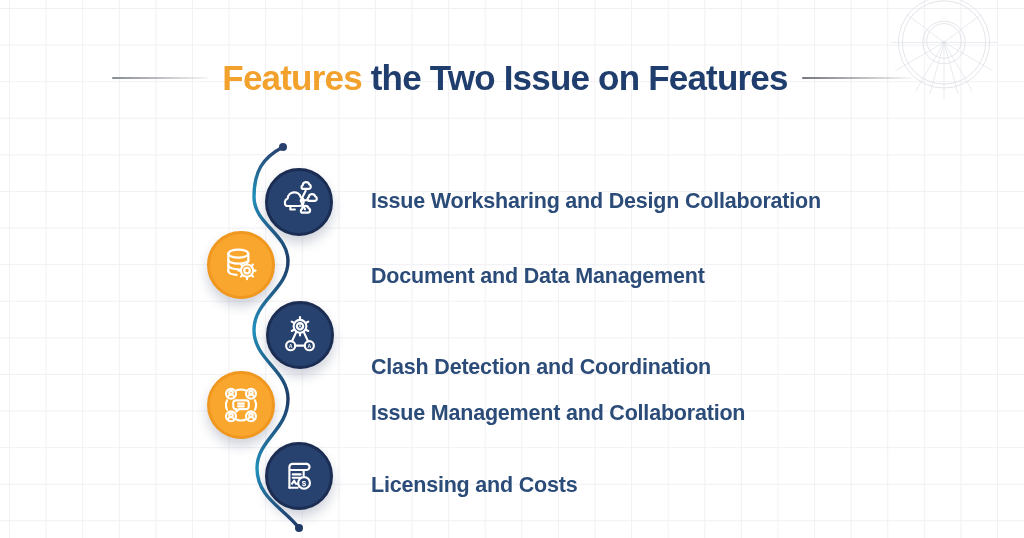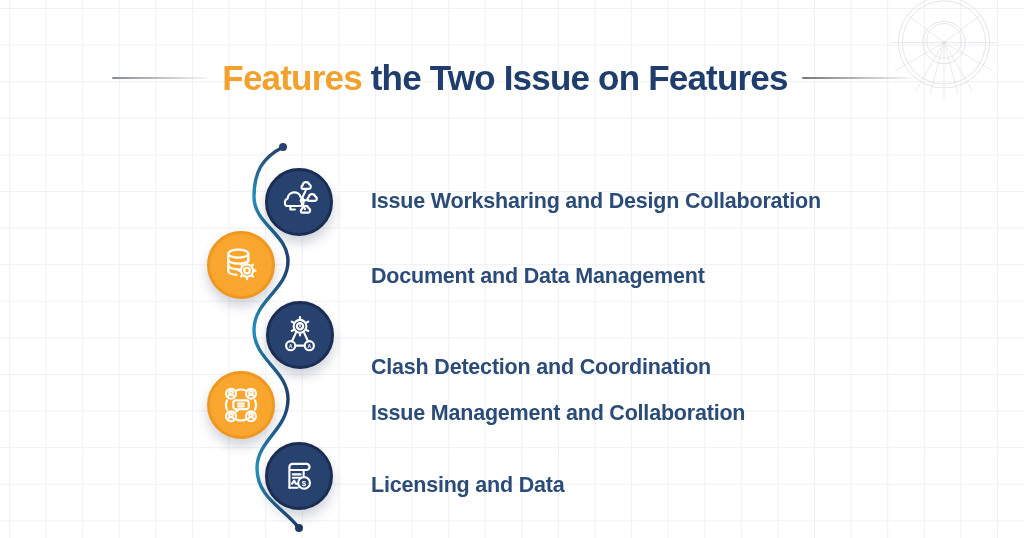--- a/index.html
+++ b/index.html
@@ -220,16 +220,16 @@
           <path d="M21.5 13.5V17.5"></path>
           <path d="M10.8 26.8h6.2"></path>
           <line x1="13.3" y1="16.8" x2="19.2" y2="16.8"></line>
           <line x1="13.3" y1="19.3" x2="19.2" y2="19.3"></line>
           <path d="M12.8 23.8l1.6-2.3 1.2 2.3h1.6"></path>
           <circle cx="21.8" cy="23.2" r="4.4" class="ic-fill-navy"></circle>
           <text x="21.8" y="25.3" font-size="6" class="ic-text">$</text>
         </g>
       </svg>
     </div>
-    <div class="feature-label" style="top:485px;">Licensing and Data</div>
+    <div class="feature-label" style="top:485px;">Licensing and Costs</div>
   </div>
 
 </div>
 
 </body></html>

